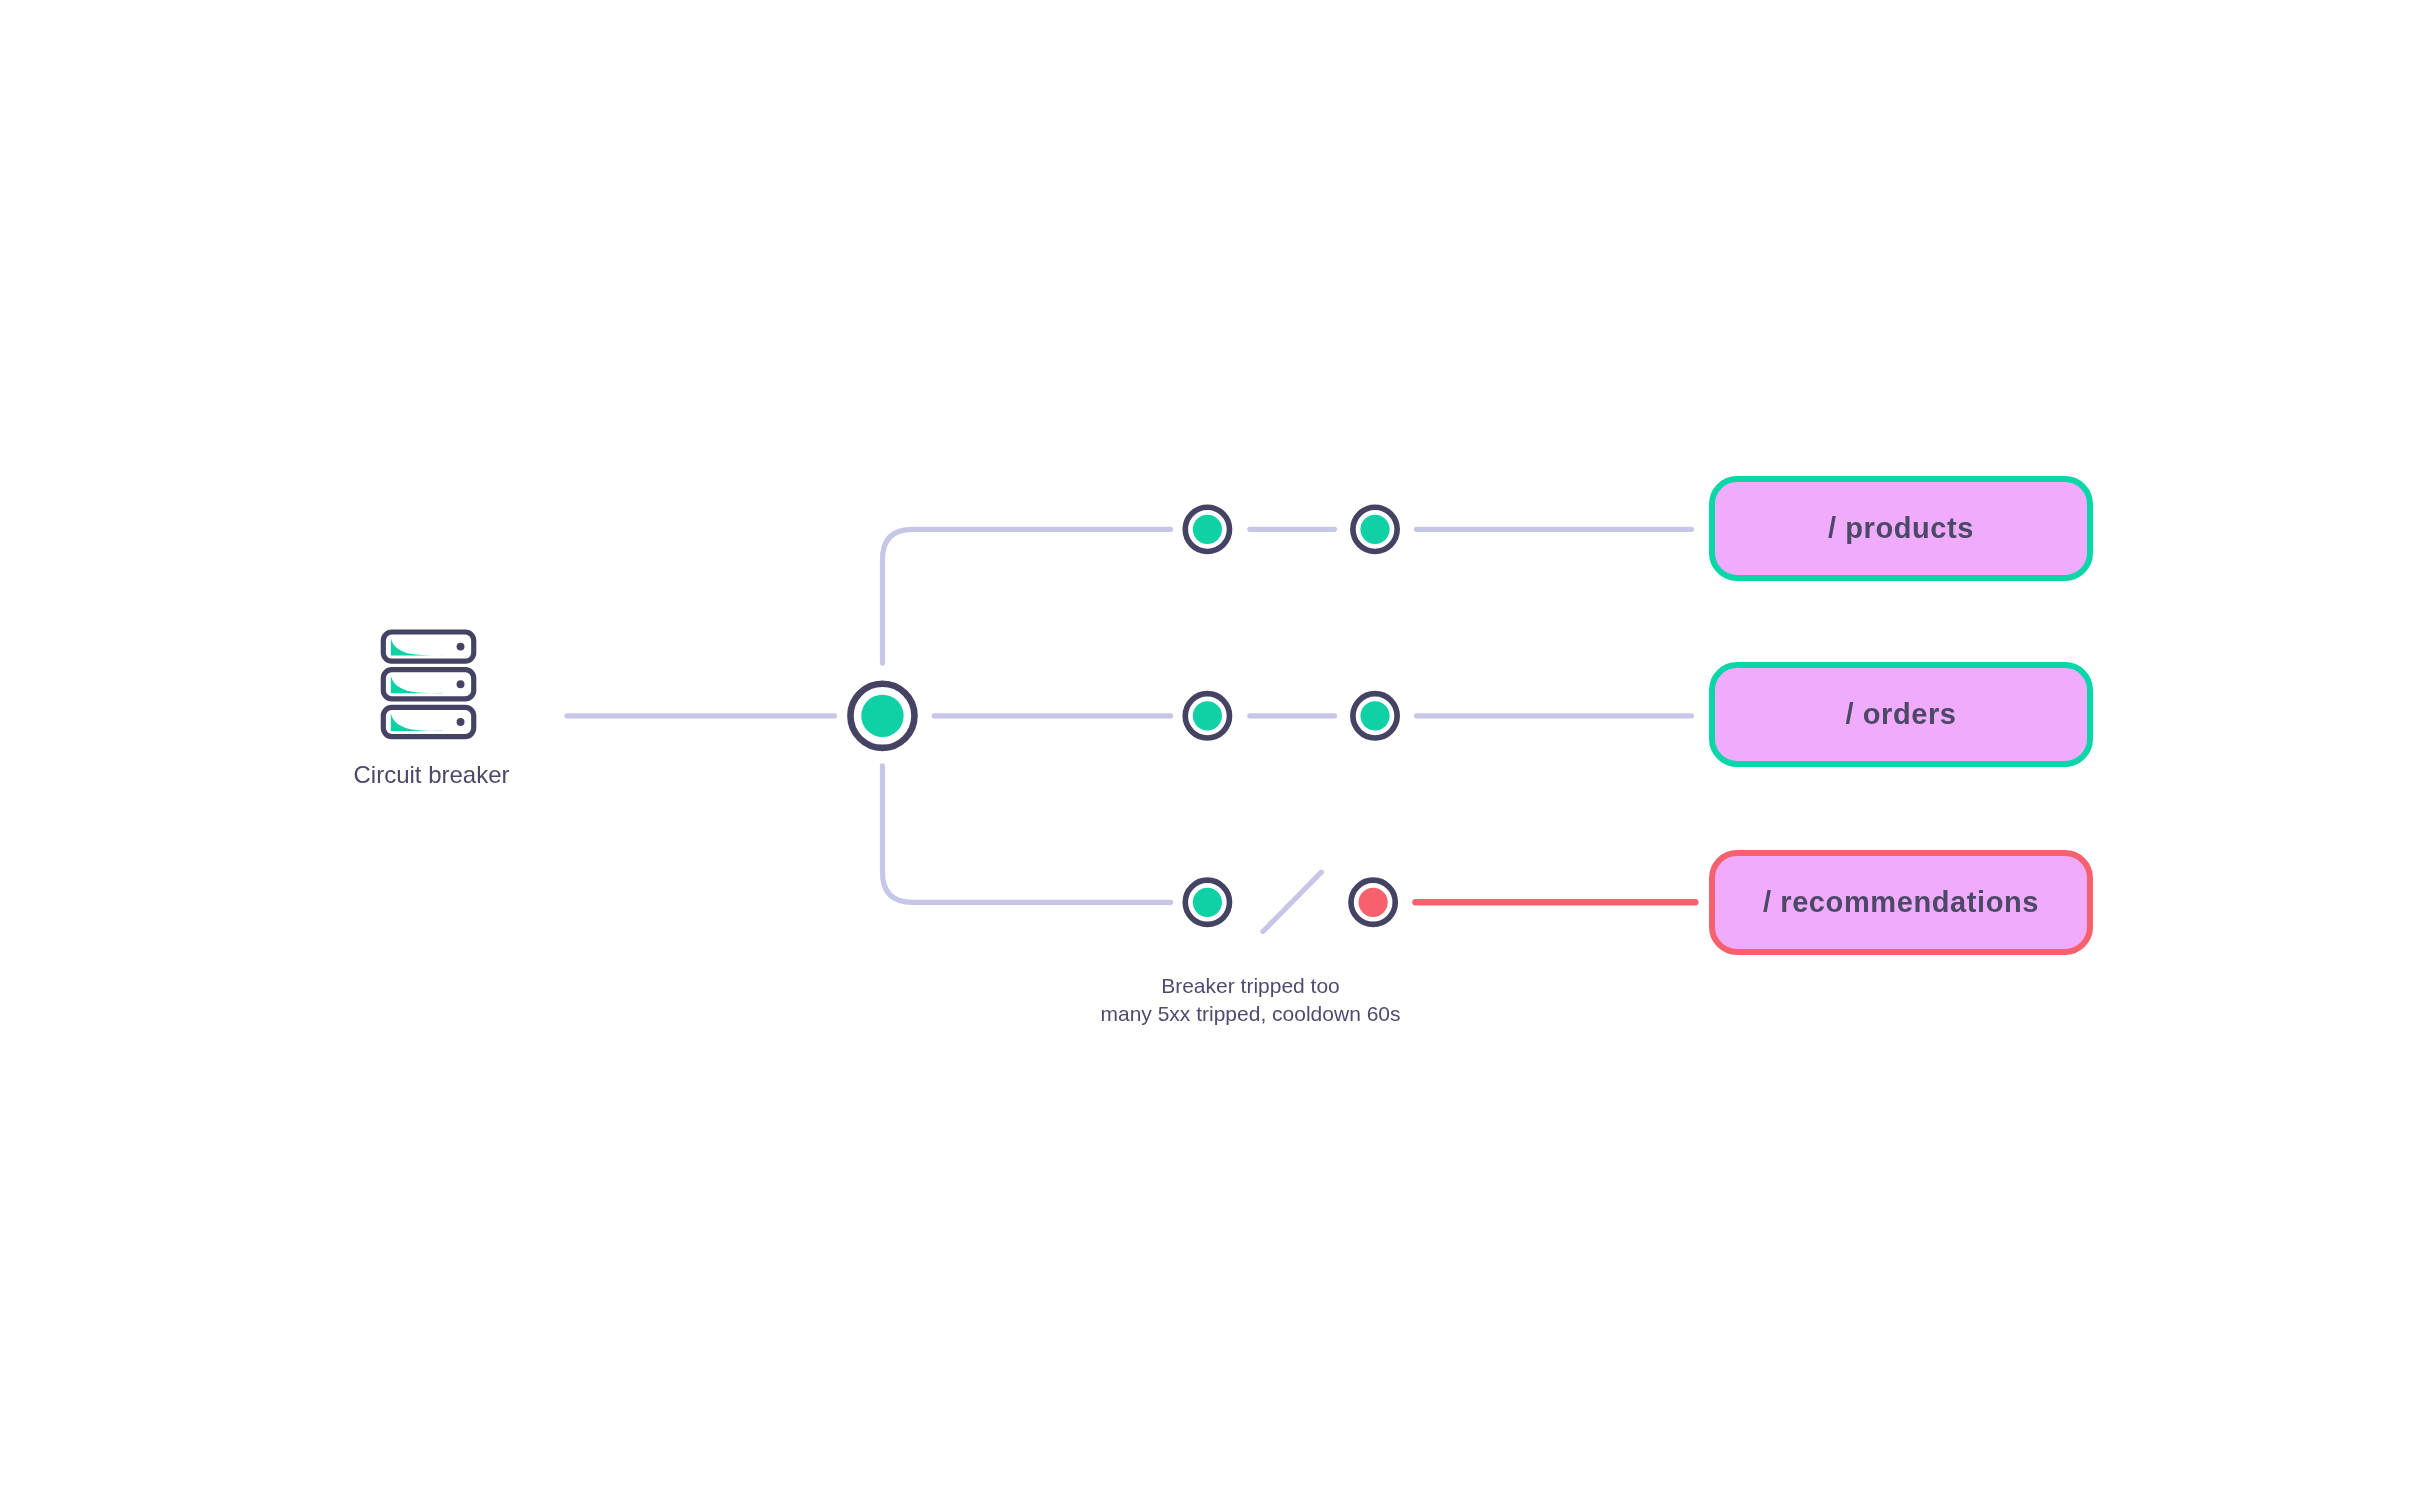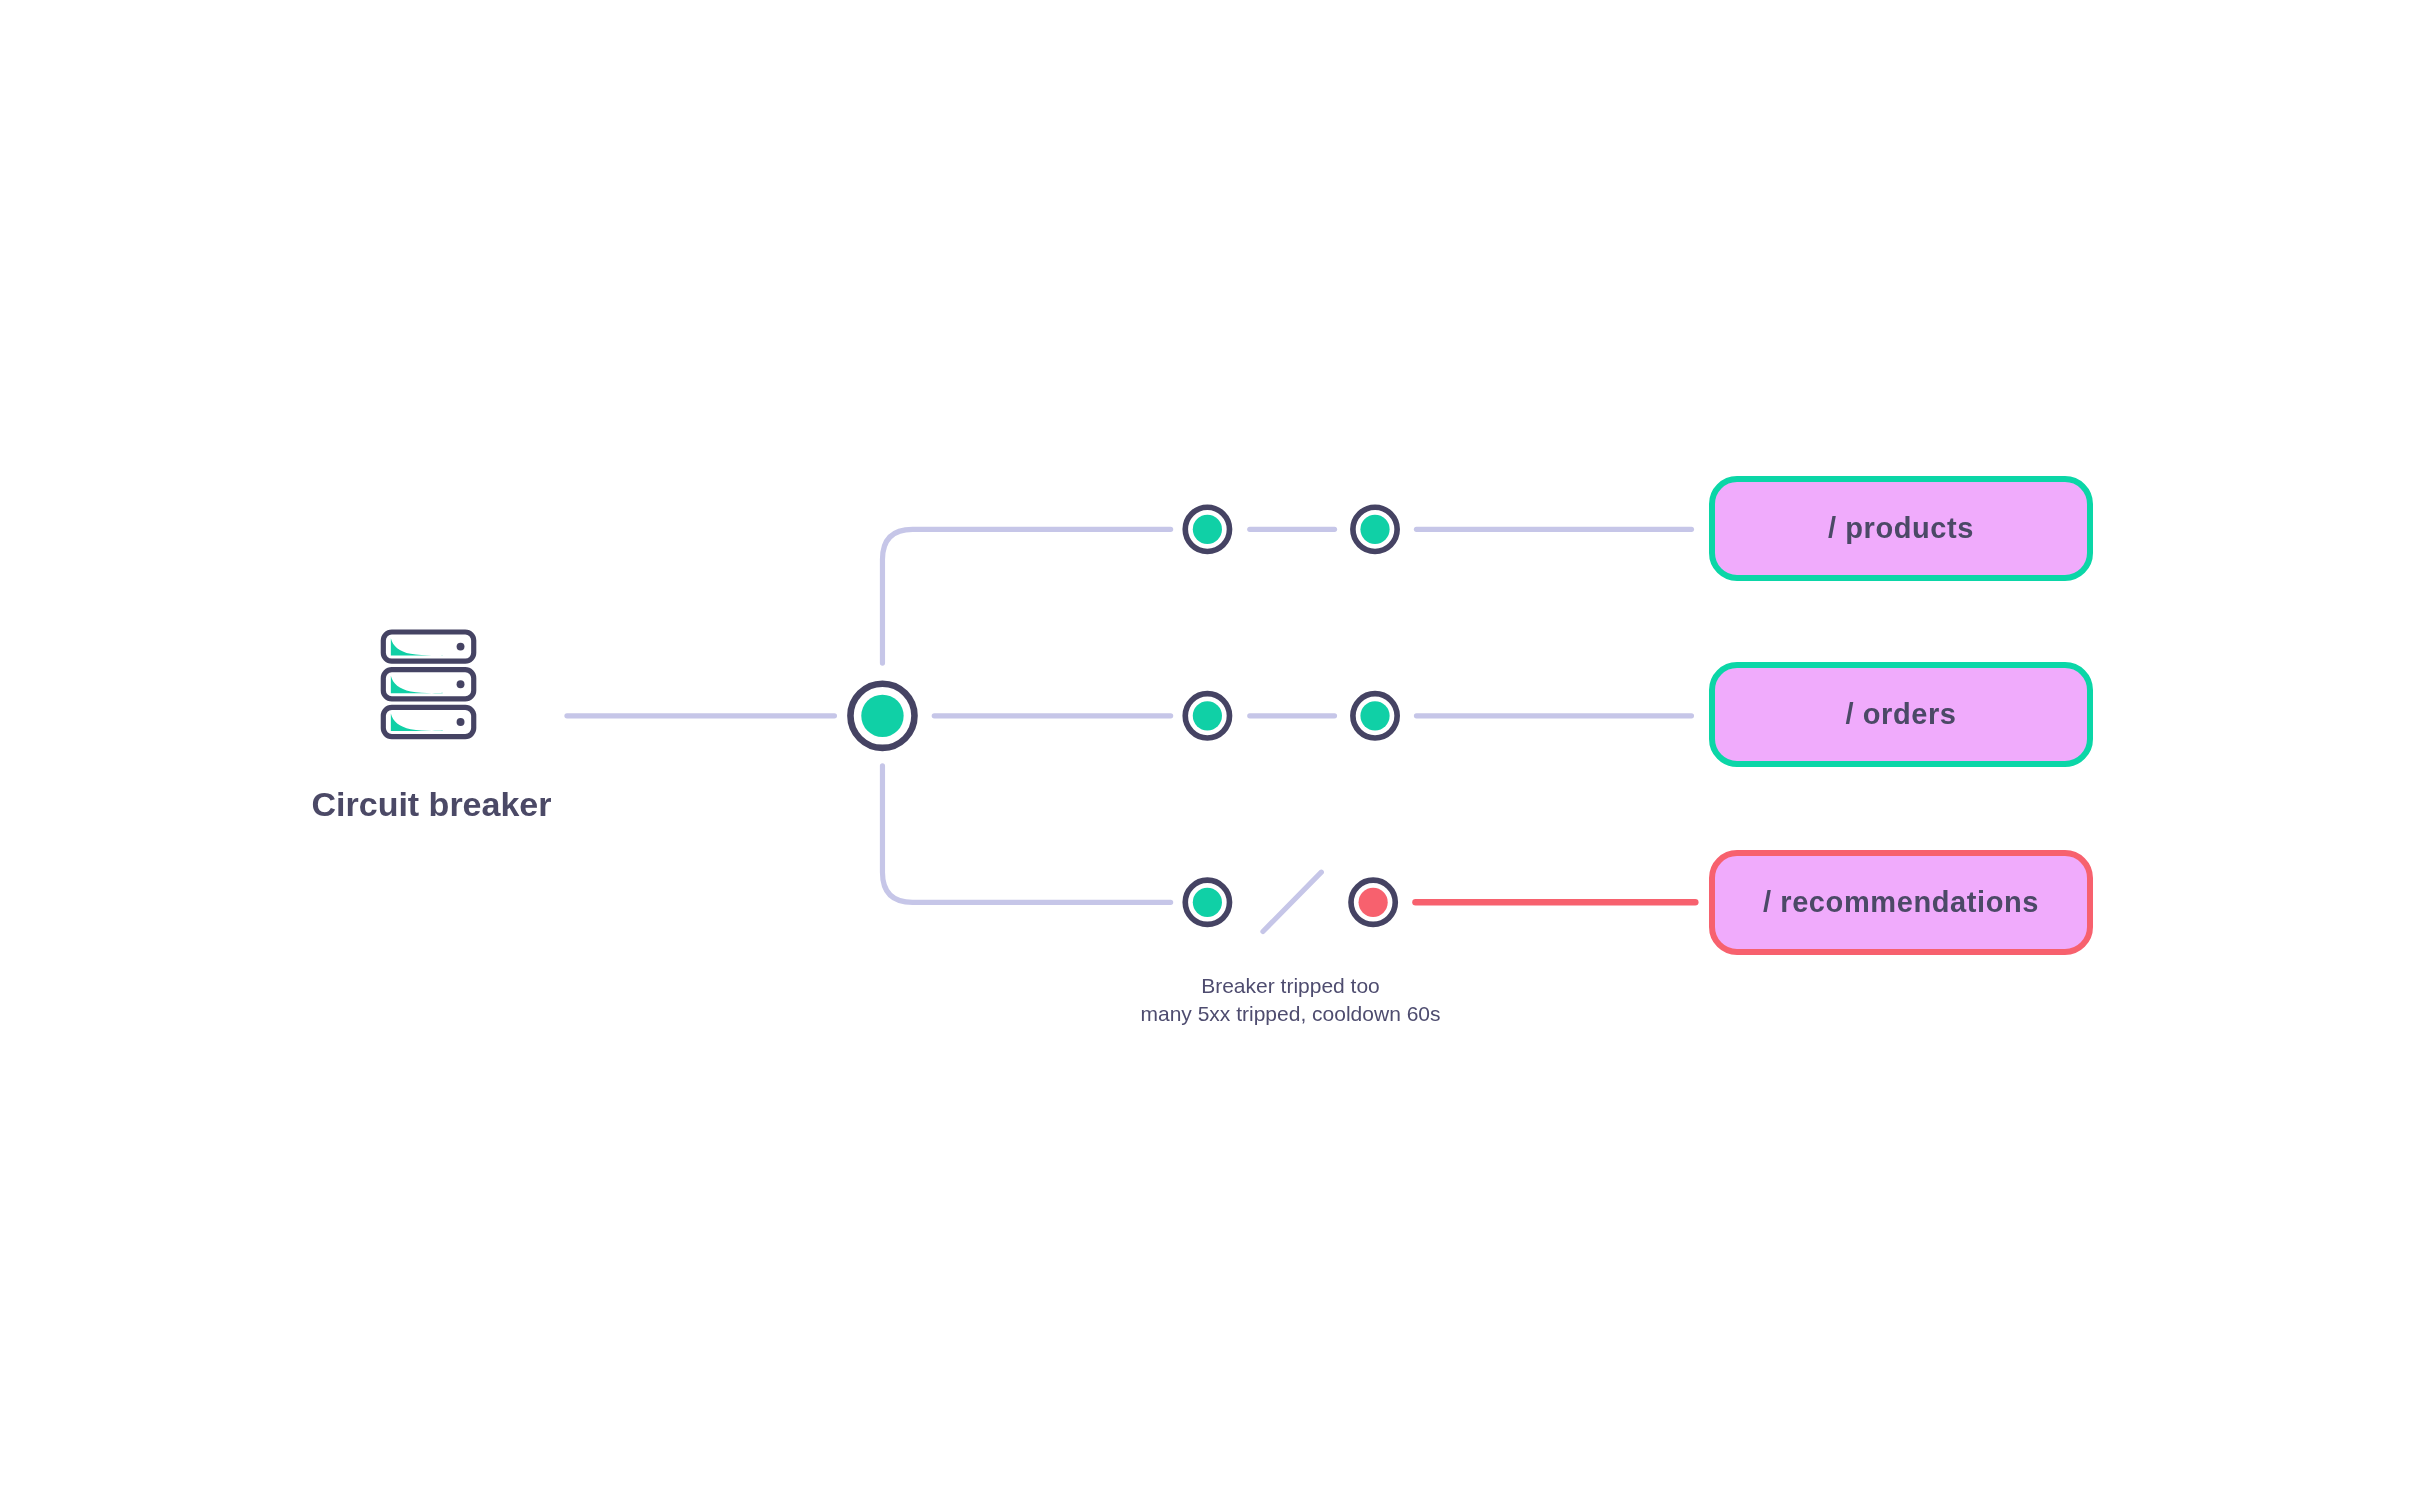--- a/index.html
+++ b/index.html
@@ -53,28 +53,27 @@
     color: var(--text_slate);
   }
 
   
   .source-label {
     position: absolute;
     left: 311px;
     top: 761px;
     width: 241px;
     text-align: center;
-    font-size: 34px;
-    font-weight: 700;
+    font-size: 24px;
+    font-weight: 400;
     color: var(--text_slate);
-    margin-top: 24px;
   }
   .note {
     position: absolute;
-    left: 1102px;
+    left: 1062px;
     top: 972px;
     width: 377px;
     text-align: center;
     font-size: 21px;
     line-height: 28px;
     font-weight: 400;
     color: var(--note_text);
   }
 </style>
 </head>

